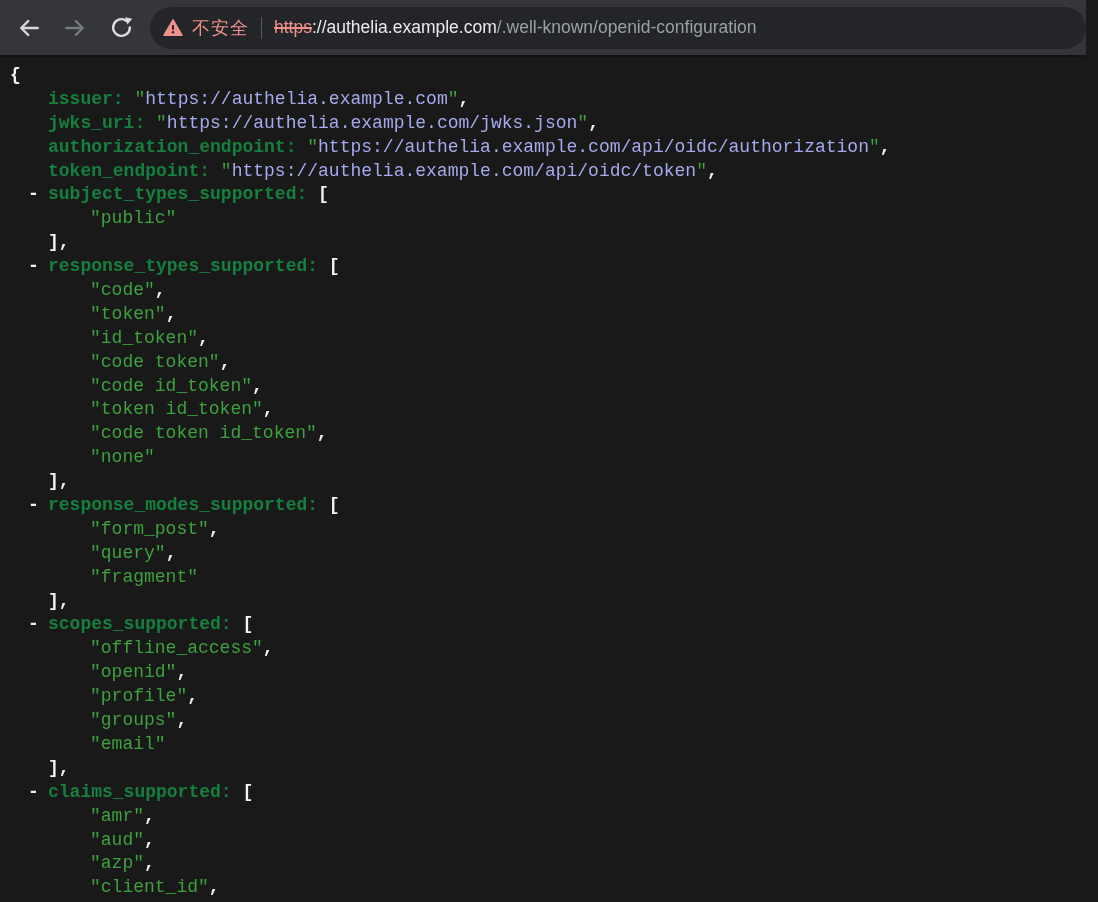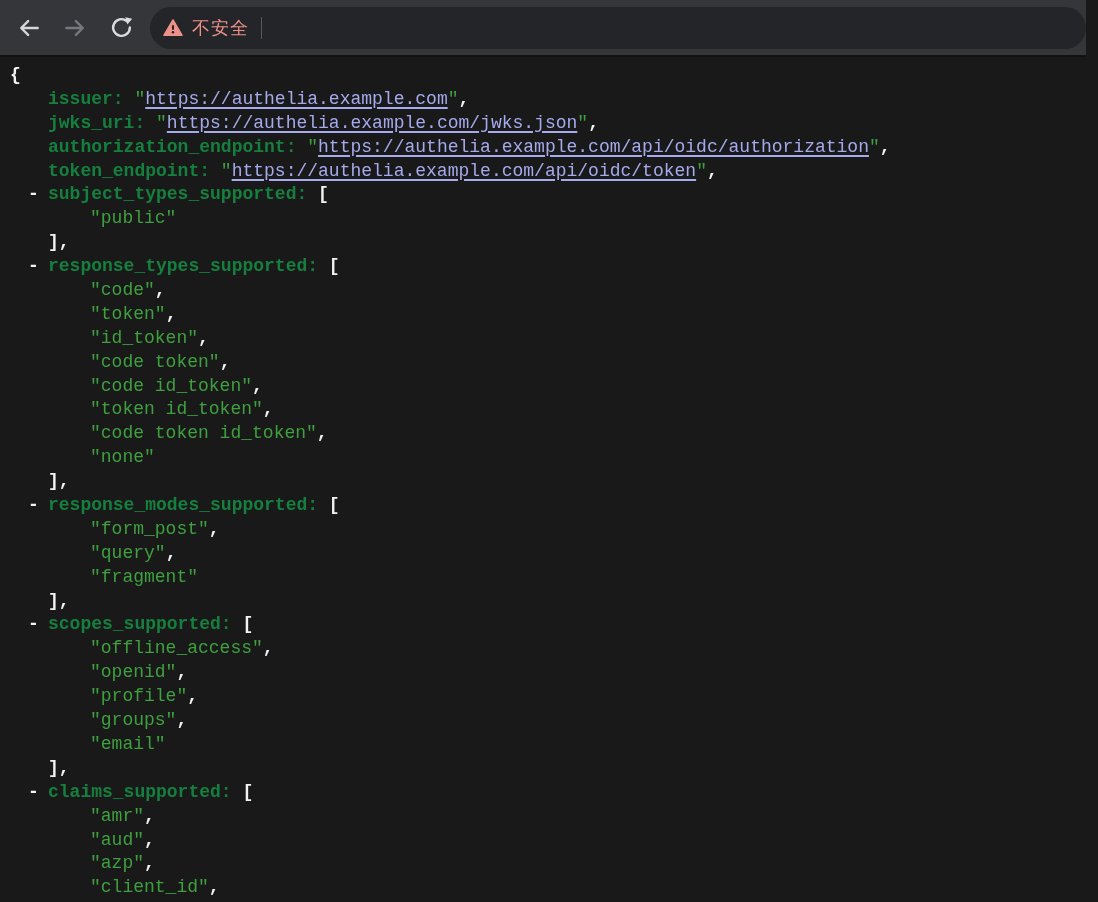--- a/index.html
+++ b/index.html
@@ -93,21 +93,20 @@
     position: absolute; left: 28px; top: 0;
     color: #f1f2f3; font-weight: bold;
     cursor: pointer;
   }
   .k { color: #15803d; font-weight: bold; }
   .p { color: #f1f2f3; font-weight: bold; }
   .q { color: #3ea03e; }
   .s { color: #3ea03e; }
   .a {
     color: #a5aaec;
-    text-decoration: underline;
     text-decoration-thickness: 1.5px;
     text-underline-offset: 3px;
     cursor: pointer;
   }
 </style>
 </head>
 <body>
 
 <div class="toolbar">
 
@@ -141,17 +140,18 @@
       <span style="display:flex">
         <svg width="22" height="22" viewBox="0 0 24 24">
           <path d="M12 3.4 L21.6 19.8 H2.4 Z" fill="#ee918a" stroke="#ee918a" stroke-width="2" stroke-linejoin="round"></path>
           <rect x="10.9" y="8.7" width="2.2" height="5.6" rx="1.1" fill="#242528"></rect>
           <circle cx="12" cy="16.7" r="1.35" fill="#242528"></circle>
         </svg>
       </span>
       <span class="warn-label">不安全</span>
     </span>
     <span class="chip-divider"></span>
+    <span class="url-text"><span class="url-scheme">https</span><span class="url-host">://</span><span class="url-host">authelia.example.com</span><span class="url-path">/.well-known/openid-configuration</span></span>
   </div>
 
 </div>
 
 <div class="json-viewer"><div class="ln root"><span class="p">{</span></div><div class="ln"><span class="k">issuer: </span><span class="q">"</span><span class="a">https://authelia.example.com</span><span class="q">"</span><span class="p">,</span></div><div class="ln"><span class="k">jwks_uri: </span><span class="q">"</span><span class="a">https://authelia.example.com/jwks.json</span><span class="q">"</span><span class="p">,</span></div><div class="ln"><span class="k">authorization_endpoint: </span><span class="q">"</span><span class="a">https://authelia.example.com/api/oidc/authorization</span><span class="q">"</span><span class="p">,</span></div><div class="ln"><span class="k">token_endpoint: </span><span class="q">"</span><span class="a">https://authelia.example.com/api/oidc/token</span><span class="q">"</span><span class="p">,</span></div><div class="ln"><span class="dash">-</span><span class="k">subject_types_supported: </span><span class="p">[</span></div><div class="ln item"><span class="s">"public"</span></div><div class="ln close"><span class="p">],</span></div><div class="ln"><span class="dash">-</span><span class="k">response_types_supported: </span><span class="p">[</span></div><div class="ln item"><span class="s">"code"</span><span class="p">,</span></div><div class="ln item"><span class="s">"token"</span><span class="p">,</span></div><div class="ln item"><span class="s">"id_token"</span><span class="p">,</span></div><div class="ln item"><span class="s">"code token"</span><span class="p">,</span></div><div class="ln item"><span class="s">"code id_token"</span><span class="p">,</span></div><div class="ln item"><span class="s">"token id_token"</span><span class="p">,</span></div><div class="ln item"><span class="s">"code token id_token"</span><span class="p">,</span></div><div class="ln item"><span class="s">"none"</span></div><div class="ln close"><span class="p">],</span></div><div class="ln"><span class="dash">-</span><span class="k">response_modes_supported: </span><span class="p">[</span></div><div class="ln item"><span class="s">"form_post"</span><span class="p">,</span></div><div class="ln item"><span class="s">"query"</span><span class="p">,</span></div><div class="ln item"><span class="s">"fragment"</span></div><div class="ln close"><span class="p">],</span></div><div class="ln"><span class="dash">-</span><span class="k">scopes_supported: </span><span class="p">[</span></div><div class="ln item"><span class="s">"offline_access"</span><span class="p">,</span></div><div class="ln item"><span class="s">"openid"</span><span class="p">,</span></div><div class="ln item"><span class="s">"profile"</span><span class="p">,</span></div><div class="ln item"><span class="s">"groups"</span><span class="p">,</span></div><div class="ln item"><span class="s">"email"</span></div><div class="ln close"><span class="p">],</span></div><div class="ln"><span class="dash">-</span><span class="k">claims_supported: </span><span class="p">[</span></div><div class="ln item"><span class="s">"amr"</span><span class="p">,</span></div><div class="ln item"><span class="s">"aud"</span><span class="p">,</span></div><div class="ln item"><span class="s">"azp"</span><span class="p">,</span></div><div class="ln item"><span class="s">"client_id"</span><span class="p">,</span></div></div>
 
 </body></html>

